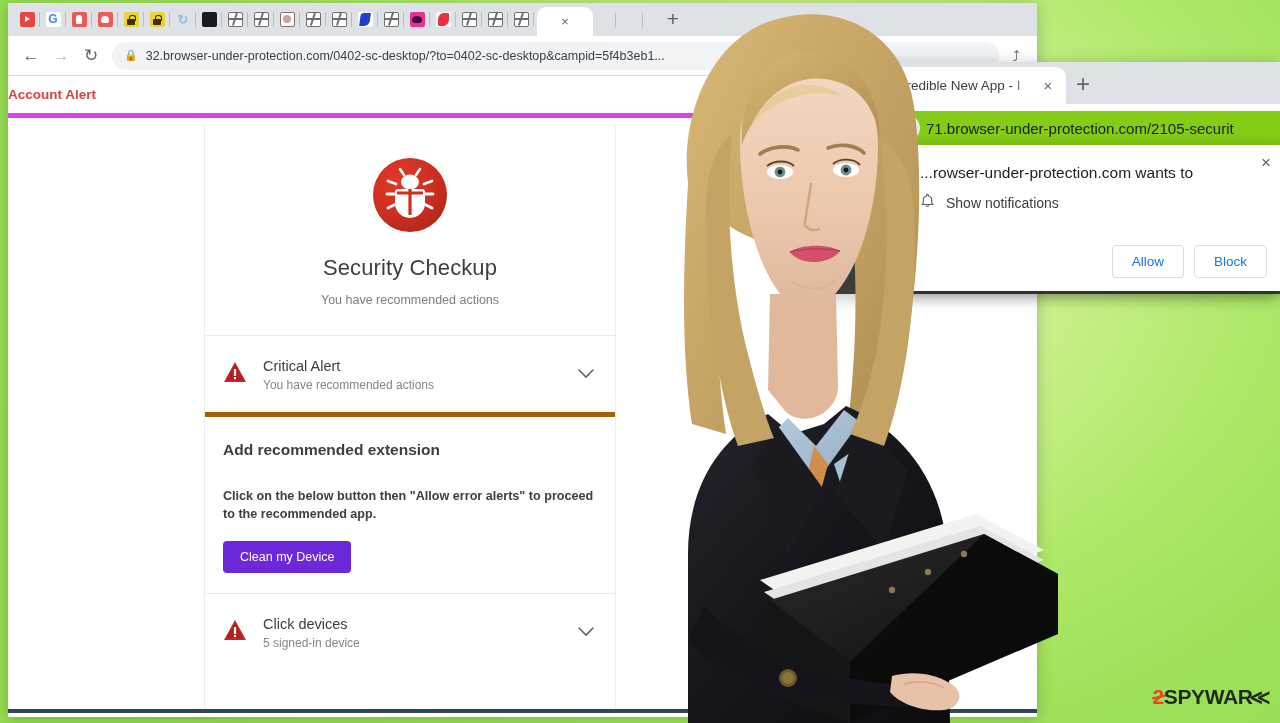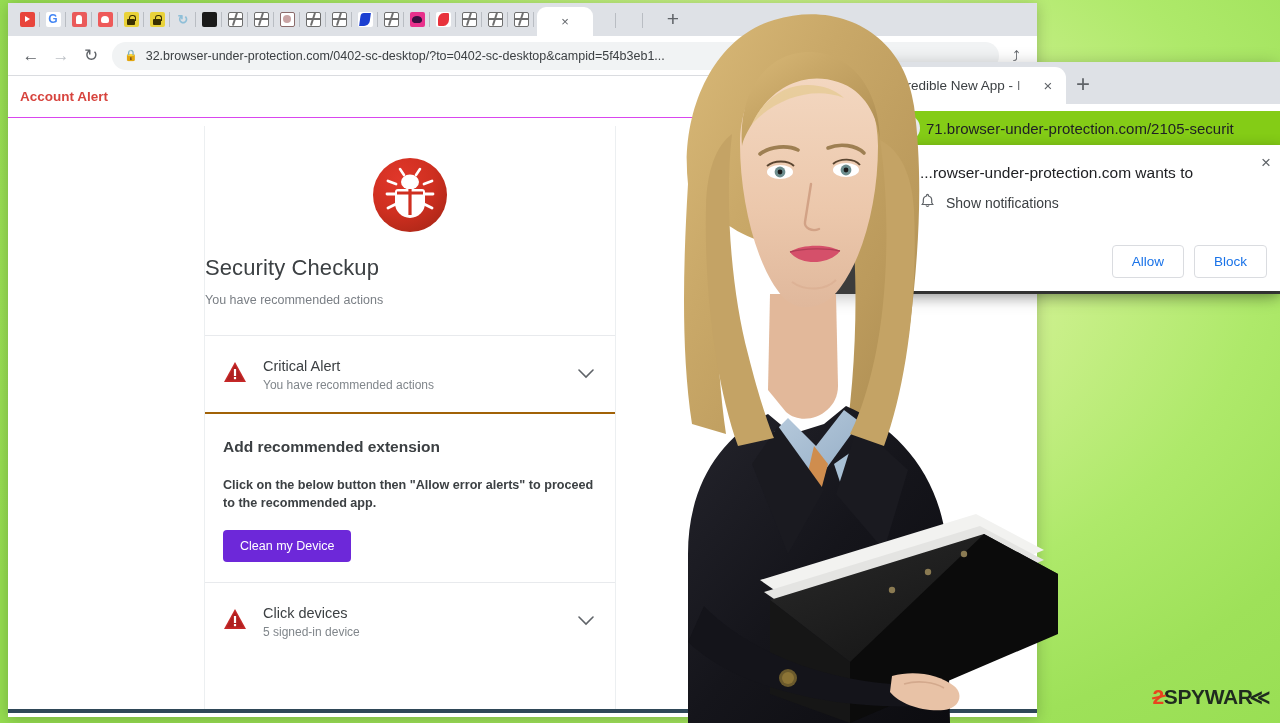--- a/index.html
+++ b/index.html
@@ -89,34 +89,34 @@
   #win1 .omnibox {
     flex:1; height:28px; background:#f1f3f4; border-radius:14px;
     display:flex; align-items:center; padding:0 12px; margin-left:6px; margin-right:4px;
     font:400 12.5px "Liberation Sans",sans-serif; color:#3c4043;
     white-space:nowrap; overflow:hidden;
   }
   #win1 .lockg { margin-right:8px; color:#5f6368; font-size:11px; }
   #win1 .share { width:26px; display:flex; align-items:center; justify-content:center; color:#5f6368; font-size:14px; }
 
   #win1 .pagebar {
-    height:42px; background:#fff; display:flex; align-items:center; padding-left:12px;
-    border-bottom:1px solid #d946ef;
+    height:42px; background:#fff; display:flex; align-items:center; 
+    border-bottom:5px solid #d946ef;
   }
   #win1 .acct-alert {
     font:bold 13.5px "Liberation Sans",sans-serif; color:#d7443e;
   }
   #win1 .viewport { background:#fff; height:100%; position:relative; }
 
   
   .card {
     position:absolute; left:196px; top:8px; width:412px; min-height:585px;
     background:#fff; border-left:1px solid #eceff1; border-right:1px solid #eceff1;
   }
-  .hero { padding-top:32px; text-align:left; }
+  .hero { padding-top:32px; text-align:center; }
   .bug-circle {
     width:74px; height:74px; border-radius:50%; margin:0 auto;
     background:radial-gradient(circle at 35% 28%, #e0372a 0%, #cf2f20 48%, #9e2414 100%);
     position:relative;
   }
   .hero h1 {
     font:400 22px "Liberation Sans",sans-serif; color:#3c4043; margin-top:23px; letter-spacing:.1px;
   }
   .hero .sub {
     font:400 12.5px "Liberation Sans",sans-serif; color:#7a7f85; margin-top:12px;
@@ -125,21 +125,21 @@
   .row {
     display:flex; align-items:flex-start; padding:22px 18px 20px 18px; border-top:1px solid #e8eaed;
   }
   .row.first { margin-top:28px; }
   .warn-tri { width:24px; height:22px; flex:0 0 24px; position:relative; margin-top:3px; }
   .row .txt { flex:1; margin-left:16px; }
   .row .t1 { font:400 14.5px "Liberation Sans",sans-serif; color:#3c4043; }
   .row .t2 { font:400 12px "Liberation Sans",sans-serif; color:#80868b; margin-top:4px; }
   .chev { width:22px; color:#5f6368; font-size:15px; text-align:center; margin-top:7px; }
 
-  .ext { padding:6px 18px 20px 18px; border-top:2px solid #a16207; }
+  .ext { padding:6px 18px 20px 18px; border-top:5px solid #a16207; }
   .ext h2 { font:bold 15.5px "Liberation Sans",sans-serif; color:#3c4043; margin-top:18px; }
   .ext .body { display:flex; align-items:flex-start; margin-top:14px; }
   .ext .body p {
     flex:1; font:400 12.4px "Liberation Sans",sans-serif; color:#5f6368; line-height:18.5px;
   }
   .shield-wrap { width:58px; flex:0 0 58px; position:relative; margin-left:8px; margin-top:4px; }
   .shield {
     width:42px; height:48px; margin-left:4px;
     background:linear-gradient(160deg,#5b8def 0%,#3f6fd8 55%,#3461c7 100%);
     clip-path:polygon(50% 0%, 100% 14%, 100% 58%, 50% 100%, 0% 58%, 0% 14%);
@@ -148,21 +148,21 @@
   .shield .lk-sh { position:absolute; left:13px; top:13px; width:16px; height:12px; background:#fff; border-radius:2px; }
   .shield .lk-sh::before{ content:""; position:absolute; left:4px; top:-6px; width:8px; height:8px;
     border:2.2px solid #fff; border-bottom:none; border-radius:5px 5px 0 0; }
   .shield .lk-sh::after{ content:""; position:absolute; left:6.4px; top:3px; width:3.2px; height:6px;
     background:#3f6fd8; border-radius:2px; }
   .badge1 {
     position:absolute; right:-1px; bottom:2px; width:21px; height:21px; border-radius:50%;
     background:#e53935; color:#fff; font:bold 11.5px "Liberation Sans",sans-serif;
     display:flex; align-items:center; justify-content:center; border:1.5px solid #fff;
   }
-  .cta { font:bold 12.6px "Liberation Sans",sans-serif; color:#3c4043; line-height:18px; margin-top:20px; }
+  .cta { font:bold 12.6px "Liberation Sans",sans-serif; color:#3c4043; line-height:18px; margin-top:28px; }
   .btn-clean {
     margin-top:18px; display:inline-block; background:#6d28d9; color:#fff;
     font:400 12.5px "Liberation Sans",sans-serif; padding:9px 17px; border-radius:4px;
   }
 
   
   #win2 {
     position:absolute; left:806px; top:62px; width:474px; height:232px;
     background:#dee1e6; box-shadow:-3px 3px 16px rgba(0,0,0,.26);
     overflow:hidden;

